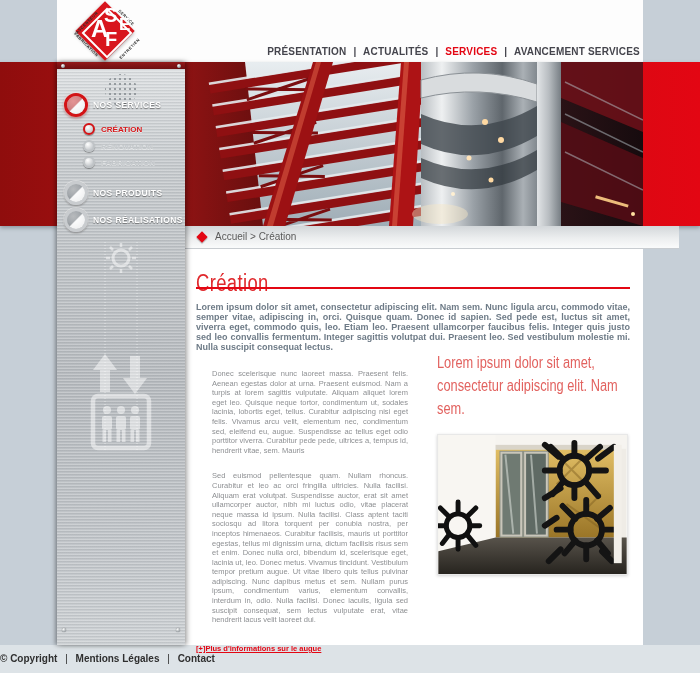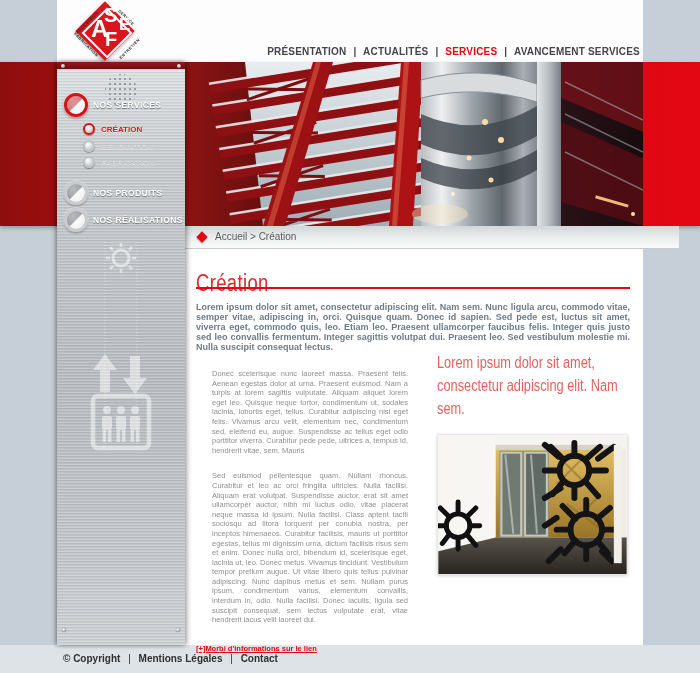--- a/index.html
+++ b/index.html
@@ -67,21 +67,21 @@
   .intro{position:absolute;left:11px;top:44px;width:434px;font-size:9px;font-weight:bold;color:#6e7b87;line-height:10px;text-align:justify;}
   .col-left{position:absolute;left:11px;top:104px;width:228px;font-size:7.5px;line-height:9.6px;color:#8e9093;text-align:justify;}
   .col-left p{margin:16px;}
   .p-gap{margin-top:10px !important;}
   .more-link{display:inline-block;margin-top:3px;color:#e30613;text-decoration:underline;font-size:7.5px;font-weight:bold;cursor:pointer;}
   .col-right{position:absolute;left:252px;top:102px;width:192px;}
   .quote{width:240px;transform:scaleX(.8);transform-origin:left top;font-size:16px;line-height:23px;color:#e2625f;}
   .photo{margin-top:14px;width:189px;height:139px;border:1px solid #e8e8e8;box-shadow:0 1px 3px rgba(0,0,0,.18);overflow:hidden;}
 
   
-  .footer{position:absolute;left:0;top:645px;width:700px;height:28px;background:#dde3e7;font-size:10px;font-weight:bold;color:#2f2f2f;line-height:28px;padding-left:63px;box-sizing:border-box;}
+  .footer{position:absolute;left:0;top:645px;width:700px;height:28px;background:#dde3e7;font-size:10px;font-weight:bold;color:#2f2f2f;line-height:28px;box-sizing:border-box;}
   .f-sep{margin:0 5px;font-weight:normal;}
   .f-item{cursor:pointer;}
 </style>
 </head>
 <body>
 
 <div class="page">
 
   <div class="topband"></div>
 
@@ -273,21 +273,21 @@
   </div>
 
   <div class="content">
     <h1 class="h1">Création</h1>
     <div class="rule"></div>
     <p class="intro">Lorem ipsum dolor sit amet, consectetur adipiscing elit. Nam sem. Nunc ligula arcu, commodo vitae, semper vitae, adipiscing in, orci. Quisque quam. Donec id sapien. Sed pede est, luctus sit amet, viverra eget, commodo quis, leo. Etiam leo. Praesent ullamcorper faucibus felis. Integer quis justo sed leo convallis fermentum. Integer sagittis volutpat dui. Praesent leo. Sed vestibulum molestie mi. Nulla suscipit consequat lectus.</p>
 
     <div class="col-left">
       <p>Donec scelerisque nunc laoreet massa. Praesent felis. Aenean egestas dolor at urna. Praesent euismod. Nam a turpis at lorem sagittis vulputate. Aliquam aliquet lorem eget leo. Quisque neque tortor, condimentum ut, sodales lacinia, lobortis eget, tellus. Curabitur adipiscing nisi eget felis. Vivamus arcu velit, elementum nec, condimentum sed, eleifend eu, augue. Suspendisse ac tellus eget odio porttitor viverra. Curabitur pede pede, ultrices a, tempus id, hendrerit vitae, sem. Mauris</p>
       <p class="p-gap">Sed euismod pellentesque quam. Nullam rhoncus. Curabitur et leo ac orci fringilla ultricies. Nulla facilisi. Aliquam erat volutpat. Suspendisse auctor, erat sit amet ullamcorper auctor, nibh mi luctus odio, vitae placerat neque massa id ipsum. Nulla facilisi. Class aptent taciti sociosqu ad litora torquent per conubia nostra, per inceptos himenaeos. Curabitur facilisis, mauris ut porttitor egestas, tellus mi dignissim urna, dictum facilisis risus sem et enim. Donec nulla orci, bibendum id, scelerisque eget, lacinia ut, leo. Donec metus. Vivamus tincidunt. Vestibulum tempor pretium augue. Ut vitae libero quis tellus pulvinar adipiscing. Nunc dapibus metus et sem. Nullam purus ipsum, condimentum varius, elementum convallis, interdum in, odio. Nulla facilisi. Donec iaculis, ligula sed suscipit consequat, sem lectus vulputate erat, vitae hendrerit lacus velit laoreet dui.</p>
-      <a class="more-link">[+]Morbi d'informations sur le lien</a>
+      <a class="more-link">[+]Plus d'informations sur le augue</a>
     </div>
 
     <div class="col-right">
       <div class="quote">Lorem ipsum dolor sit amet, consectetur adipiscing elit. Nam sem.</div>
       <div class="photo">
         <svg width="189" height="139" viewBox="0 0 191 141">
           <defs>
             <linearGradient id="gGold" x1="0" y1="0" x2="0" y2="1">
                 <stop offset="0" stop-color="#e3c066"></stop>
                 <stop offset="1" stop-color="#9a7527"></stop>

